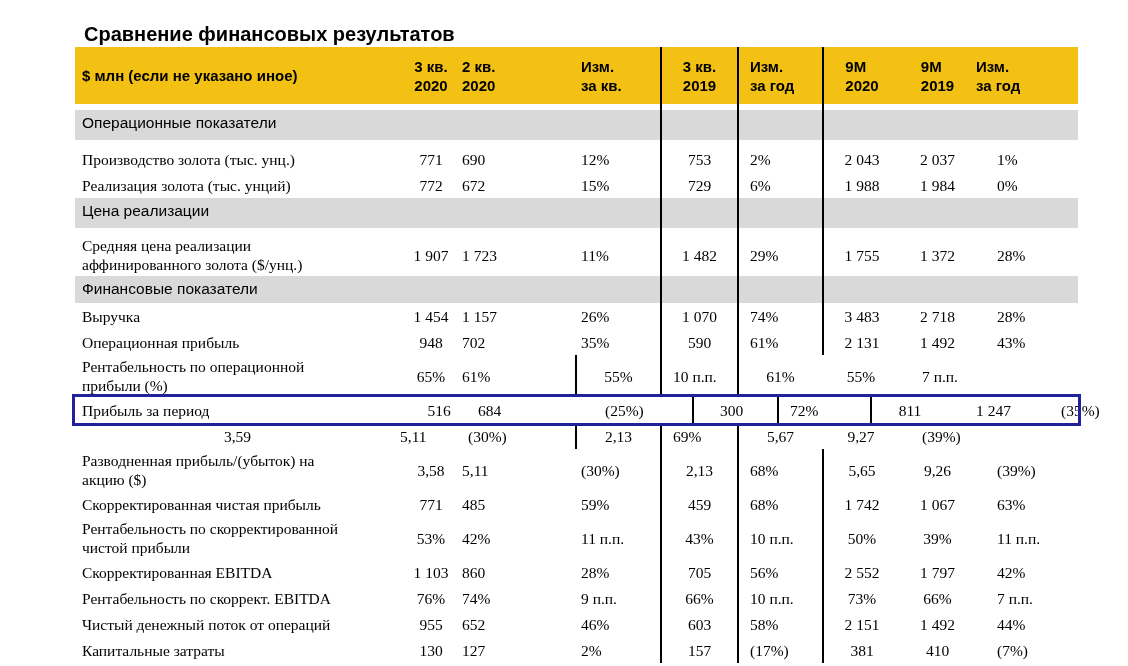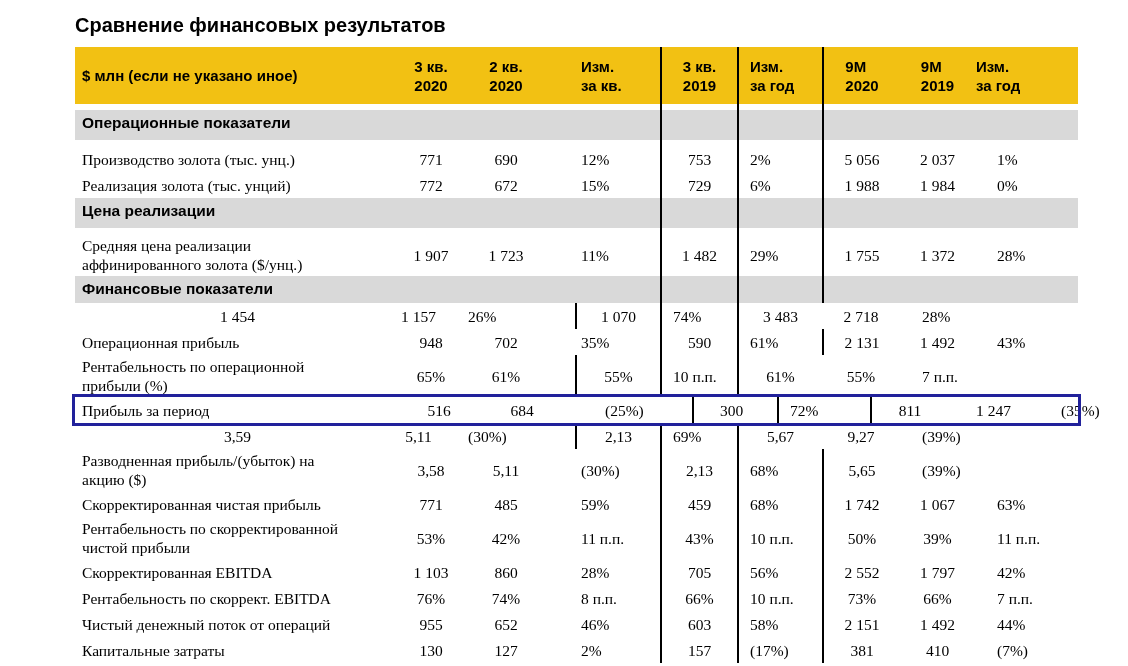--- a/index.html
+++ b/index.html
@@ -10,53 +10,53 @@
     --text:#000000;
   }
   *{box-sizing:border-box;}
   html,body{margin:0;padding:0;}
   body{
     width:1128px;height:666px;overflow:hidden;position:relative;
     background:#ffffff;color:var(--text);
     font-family:"Liberation Sans", sans-serif;
   }
   .title{
-    position:absolute;left:75px;top:14px;margin:0;
+    position:absolute;left:75px;top:14px;margin:9px;
     font-size:20px;font-weight:bold;letter-spacing:0;
   }
   .fin-table{
     position:absolute;left:75px;top:47px;width:1003px;
   }
   .row{
     display:grid;
     grid-template-columns:325px 62px 113px 85px 77px 85px 78px 75px 103px;
     align-items:stretch;
   }
   .cell{
     display:flex;align-items:center;
     font-size:15.5px;line-height:19px;
   }
   .cell span{white-space:pre-line;}
   
   .c-label{justify-content:flex-start;padding-left:7px;padding-right:4px;}
   .c1{justify-content:center;}
-  .c2{justify-content:center;padding-right:25px;}
+  .c2{justify-content:flex-start;padding-right:25px;}
   .c3{justify-content:flex-start;padding-left:6px;}
   .c4{justify-content:center;border-left:2px solid var(--divider);}
   .c5{justify-content:flex-start;padding-left:11px;border-left:2px solid var(--divider);}
   .c6{justify-content:center;border-left:2px solid var(--divider);}
   .c7{justify-content:center;}
   .c8{justify-content:flex-start;padding-left:22px;}
   
   .header-row{background:var(--header-bg);height:57px;font-weight:bold;}
   .header-row .cell{font-size:15px;}
   .header-row .c8{padding-left:1px;}
   .header-row .c1 span,.header-row .c6 span,.header-row .c7 span{text-align:left;}
   
-  .section{background:var(--section-bg);height:30px;font-weight:bold;}
+  .section{background:var(--section-bg);height:30px;font-weight:normal;}
   .section.tall{height:27px;}
   .section .cell{align-items:flex-start;padding-top:3px;}
   
   .gap{height:6px;}
   
   .data{min-height:26px;font-family:Liberation Serif, serif;}
   .data .cell{padding-top:2px;padding-bottom:2px;}
   .data.hl{position:relative;z-index:2;outline:3px solid var(--highlight-border);gap:8px;}
 </style>
 </head>
@@ -202,21 +202,21 @@
       <div class="cell c3">
         <span>12%</span>
       </div>
       <div class="cell c4">
         <span>753</span>
       </div>
       <div class="cell c5">
         <span>2%</span>
       </div>
       <div class="cell c6">
-        <span>5 056</span>
+        <span>2 043</span>
       </div>
       <div class="cell c7">
         <span>2 037</span>
       </div>
       <div class="cell c8">
         <span>1%</span>
       </div>
     </div>
     <div class="row data">
       <div class="cell c-label">
@@ -358,20 +358,23 @@
         <span></span>
       </div>
       <div class="cell c7">
         <span></span>
       </div>
       <div class="cell c8">
         <span></span>
       </div>
     </div>
     <div class="row data">
+      <div class="cell c-label">
+        <span>Выручка</span>
+      </div>
       <div class="cell c1">
         <span>1 454</span>
       </div>
       <div class="cell c2">
         <span>1 157</span>
       </div>
       <div class="cell c3">
         <span>26%</span>
       </div>
       <div class="cell c4">
@@ -517,20 +520,23 @@
       </div>
       <div class="cell c4">
         <span>2,13</span>
       </div>
       <div class="cell c5">
         <span>68%</span>
       </div>
       <div class="cell c6">
         <span>5,65</span>
       </div>
+      <div class="cell c7">
+        <span>9,26</span>
+      </div>
       <div class="cell c8">
         <span>(39%)</span>
       </div>
     </div>
     <div class="row data">
       <div class="cell c-label">
         <span>Скорректированная чистая прибыль</span>
       </div>
       <div class="cell c1">
         <span>771</span>
@@ -620,21 +626,21 @@
       <div class="cell c-label">
         <span>Рентабельность по скоррект. EBITDA</span>
       </div>
       <div class="cell c1">
         <span>76%</span>
       </div>
       <div class="cell c2">
         <span>74%</span>
       </div>
       <div class="cell c3">
-        <span>8 п.п.</span>
+        <span>9 п.п.</span>
       </div>
       <div class="cell c4">
         <span>66%</span>
       </div>
       <div class="cell c5">
         <span>10 п.п.</span>
       </div>
       <div class="cell c6">
         <span>73%</span>
       </div>

